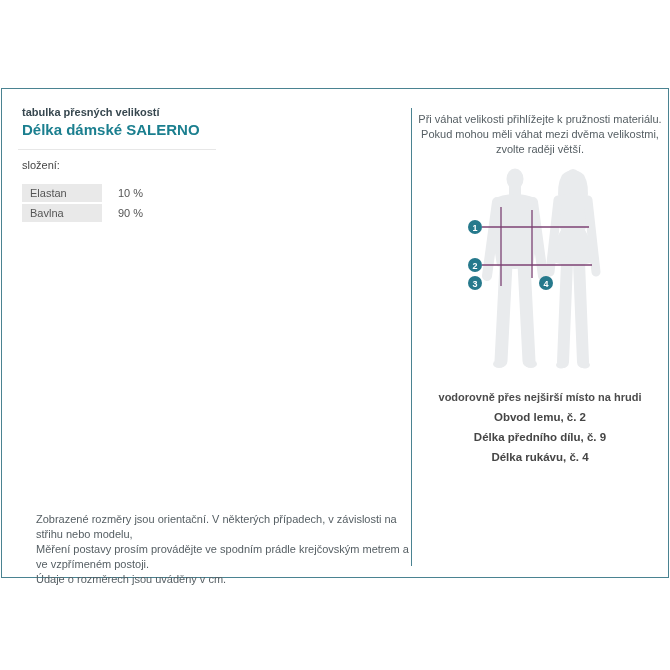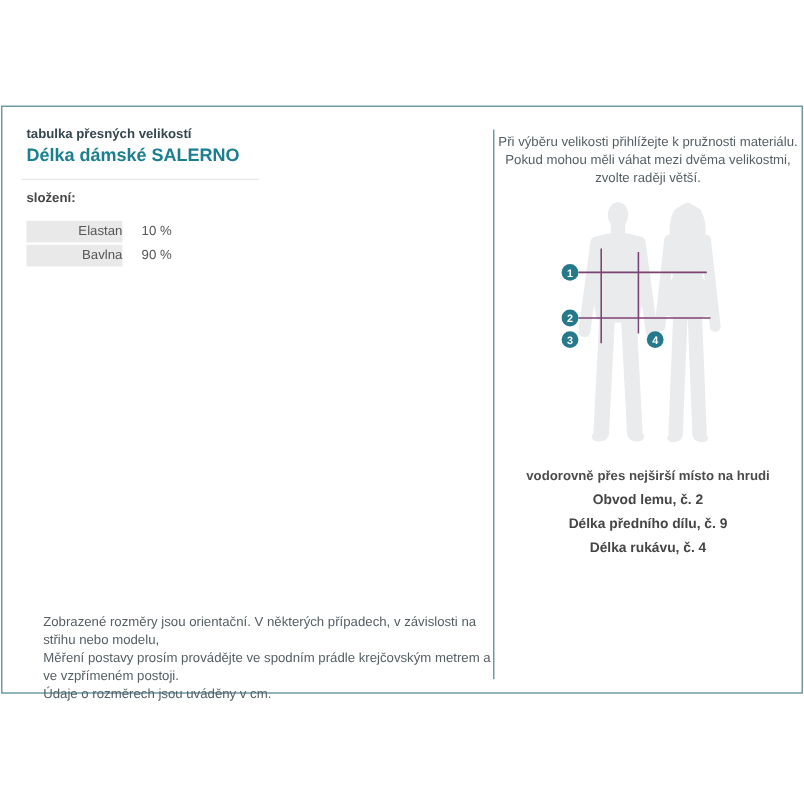--- a/index.html
+++ b/index.html
@@ -21,23 +21,23 @@
     color:#37474f;
   }
   .title{
     position:absolute;left:20px;top:32px;font-size:15px;font-weight:bold;
     color:#1b7f8f;
   }
   .thin-rule{
     position:absolute;left:16px;top:60px;width:198px;height:1px;background:#e7e7e7;
   }
   .composition-label{
-    position:absolute;left:20px;top:70px;font-size:11px;font-weight:bold;color:#454545;
+    position:absolute;left:20px;top:70px;font-size:11px;font-weight:normal;color:#454545;
   }
-  .composition-table{position:absolute;left:20px;top:95px;text-align:right;}
+  .composition-table{position:absolute;left:20px;top:95px;}
   .comp-row{display:flex;align-items:center;margin-bottom:2px;height:18px;}
   .comp-cell-label{
     width:72px;height:18px;background:#e9e9e9;color:#555555;font-size:11px;
     line-height:18px;padding-left:8px;
   }
   .comp-cell-value{
     margin-left:16px;color:#555555;font-size:11px;line-height:18px;
   }
   .disclaimer{
     position:absolute;left:34px;top:423px;width:380px;font-size:11px;
@@ -82,21 +82,21 @@
     <div class="disclaimer">
       <div>Zobrazené rozměry jsou orientační. V některých případech, v závislosti na střihu nebo modelu,</div>
       <div>Měření postavy prosím provádějte ve spodním prádle krejčovským metrem a ve vzpřímeném postoji.</div>
       <div>Údaje o rozměrech jsou uváděny v cm.</div>
     </div>
 
     <div class="divider"></div>
 
     <div class="right-panel">
       <div class="intro">
-        <div>Při výběru velikosti přihlížejte k pružnosti materiálu.</div>
+        <div>Při váhat velikosti přihlížejte k pružnosti materiálu.</div>
         <div>Pokud mohou měli váhat mezi dvěma velikostmi,</div>
         <div>zvolte raději větší.</div>
       </div>
 
       <svg class="diagram" viewBox="0 0 240 210" xmlns="http://www.w3.org/2000/svg">
 
         <g fill="#e9ebed" stroke="#e9ebed">
           <ellipse cx="70" cy="15" rx="8.5" ry="10.5" stroke="none"></ellipse>
           <rect x="64" y="21" width="12" height="11" stroke="none"></rect>
           <path stroke="none" d="M50,34 Q70,26 90,34 L93,60 Q93,76 90,89 L88,102 Q70,108 52,102 L50,89 Q47,76 47,60 Z"></path>

